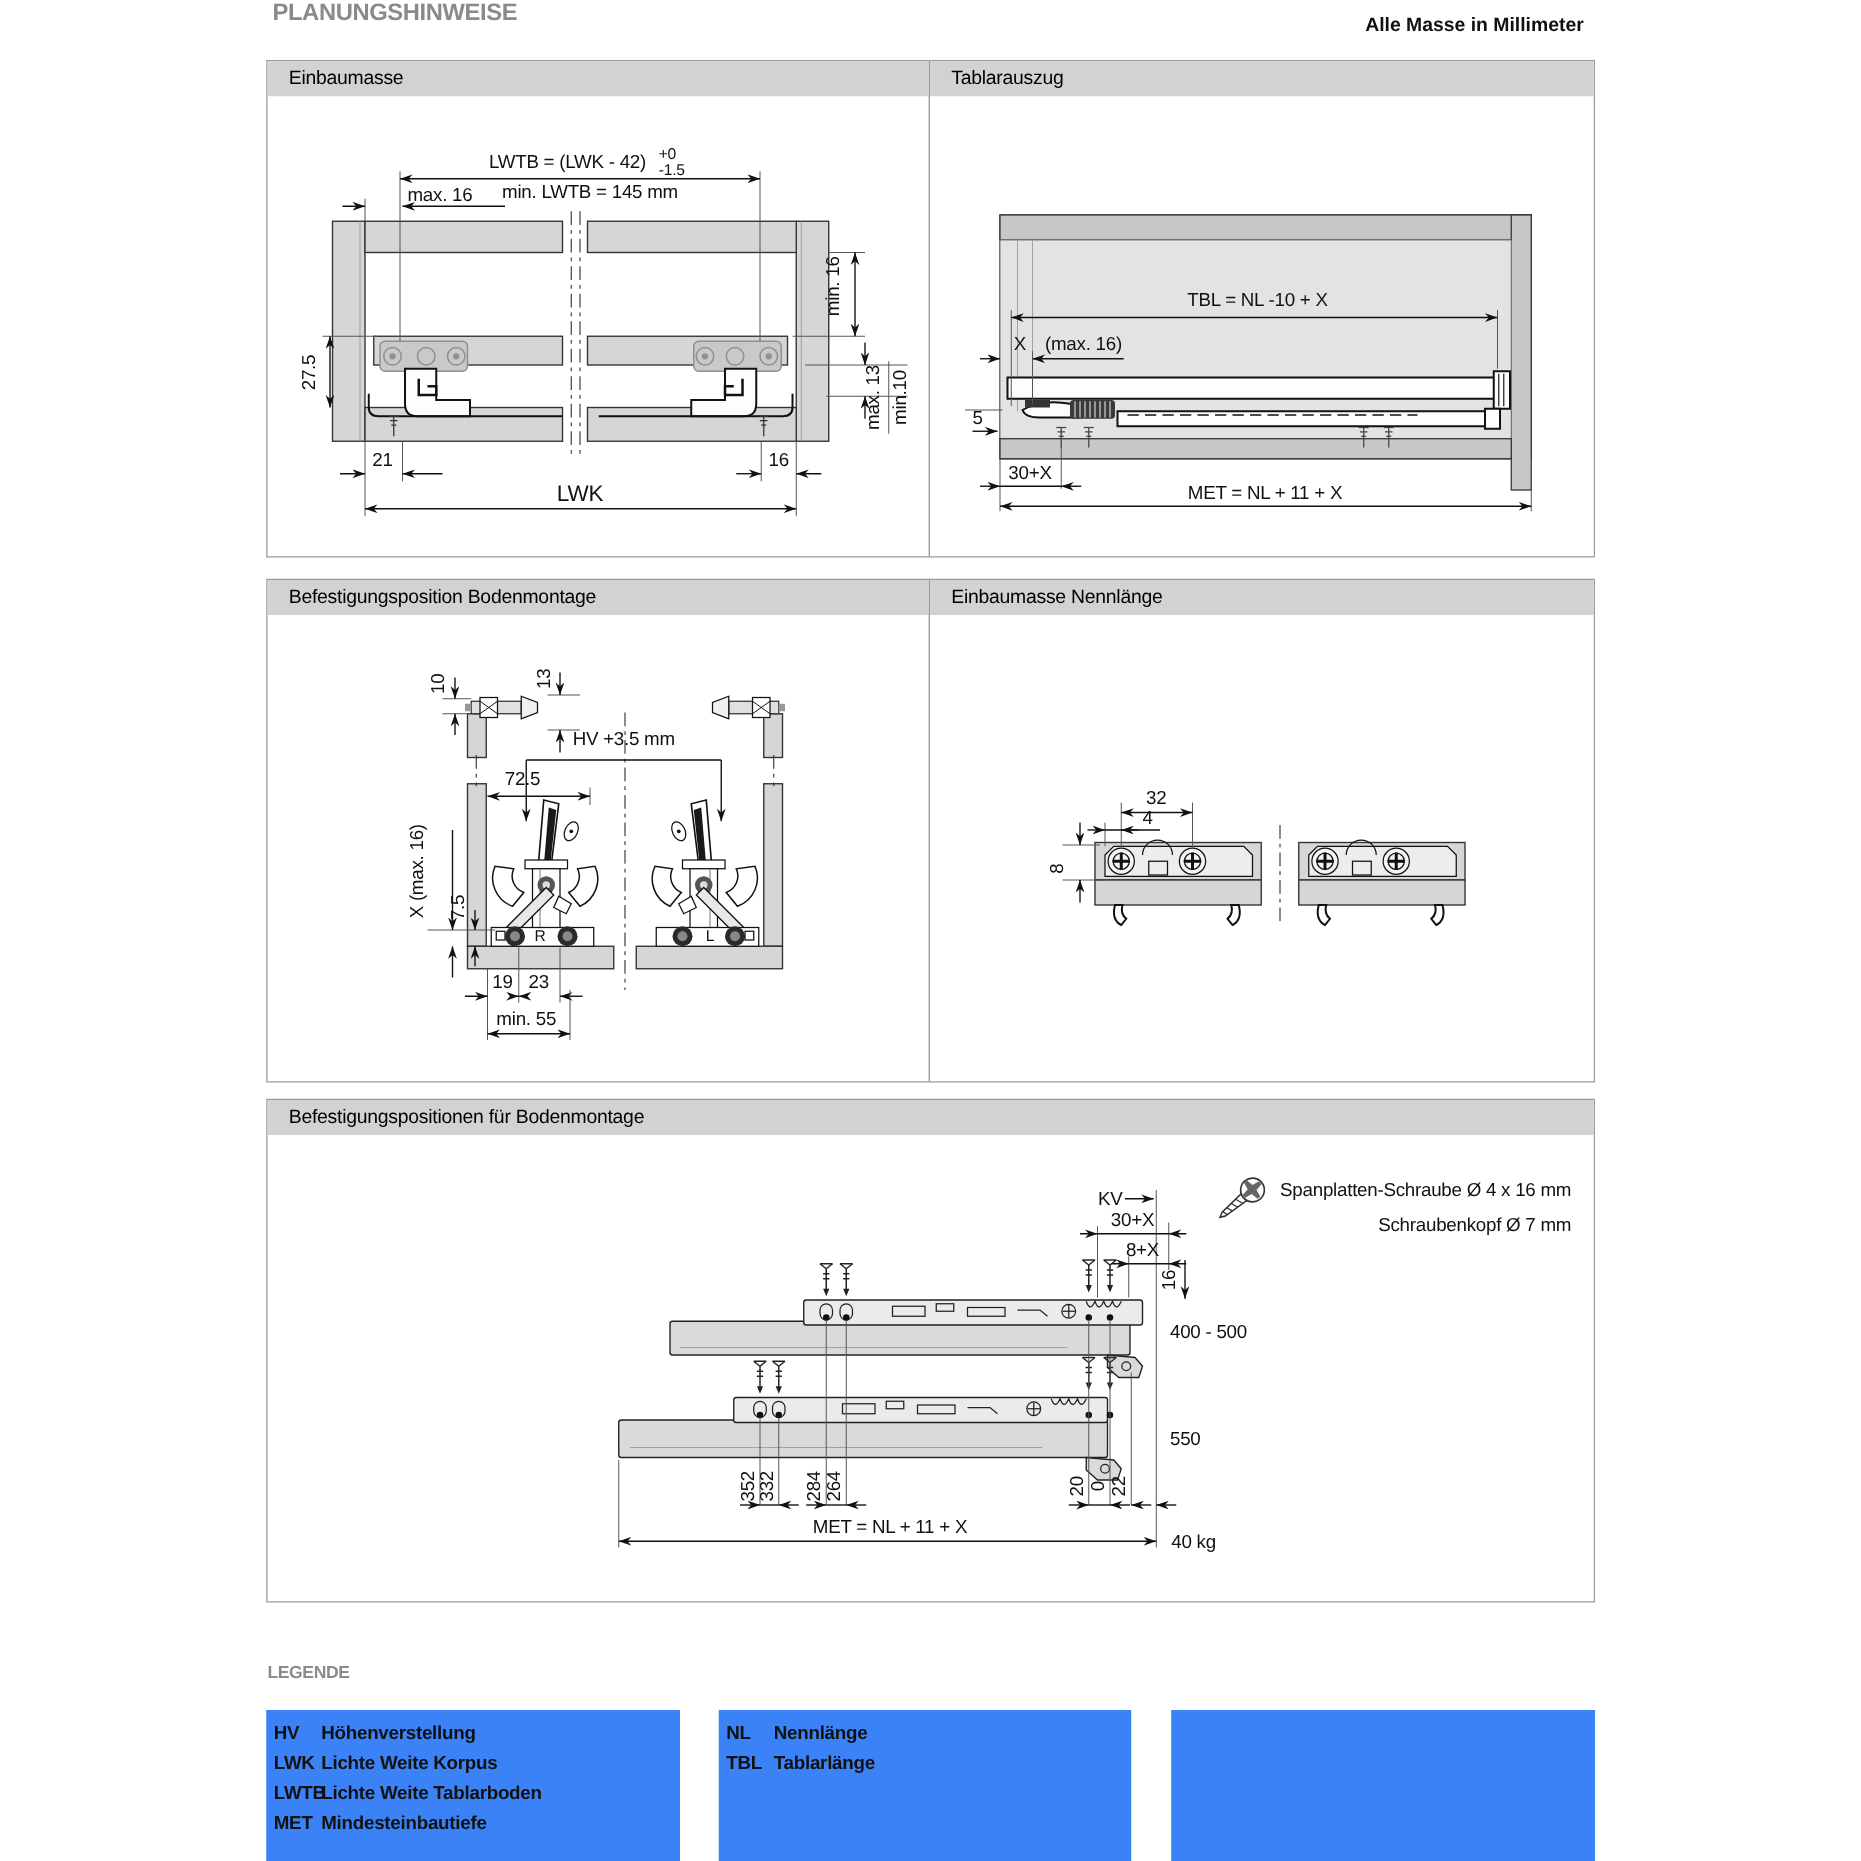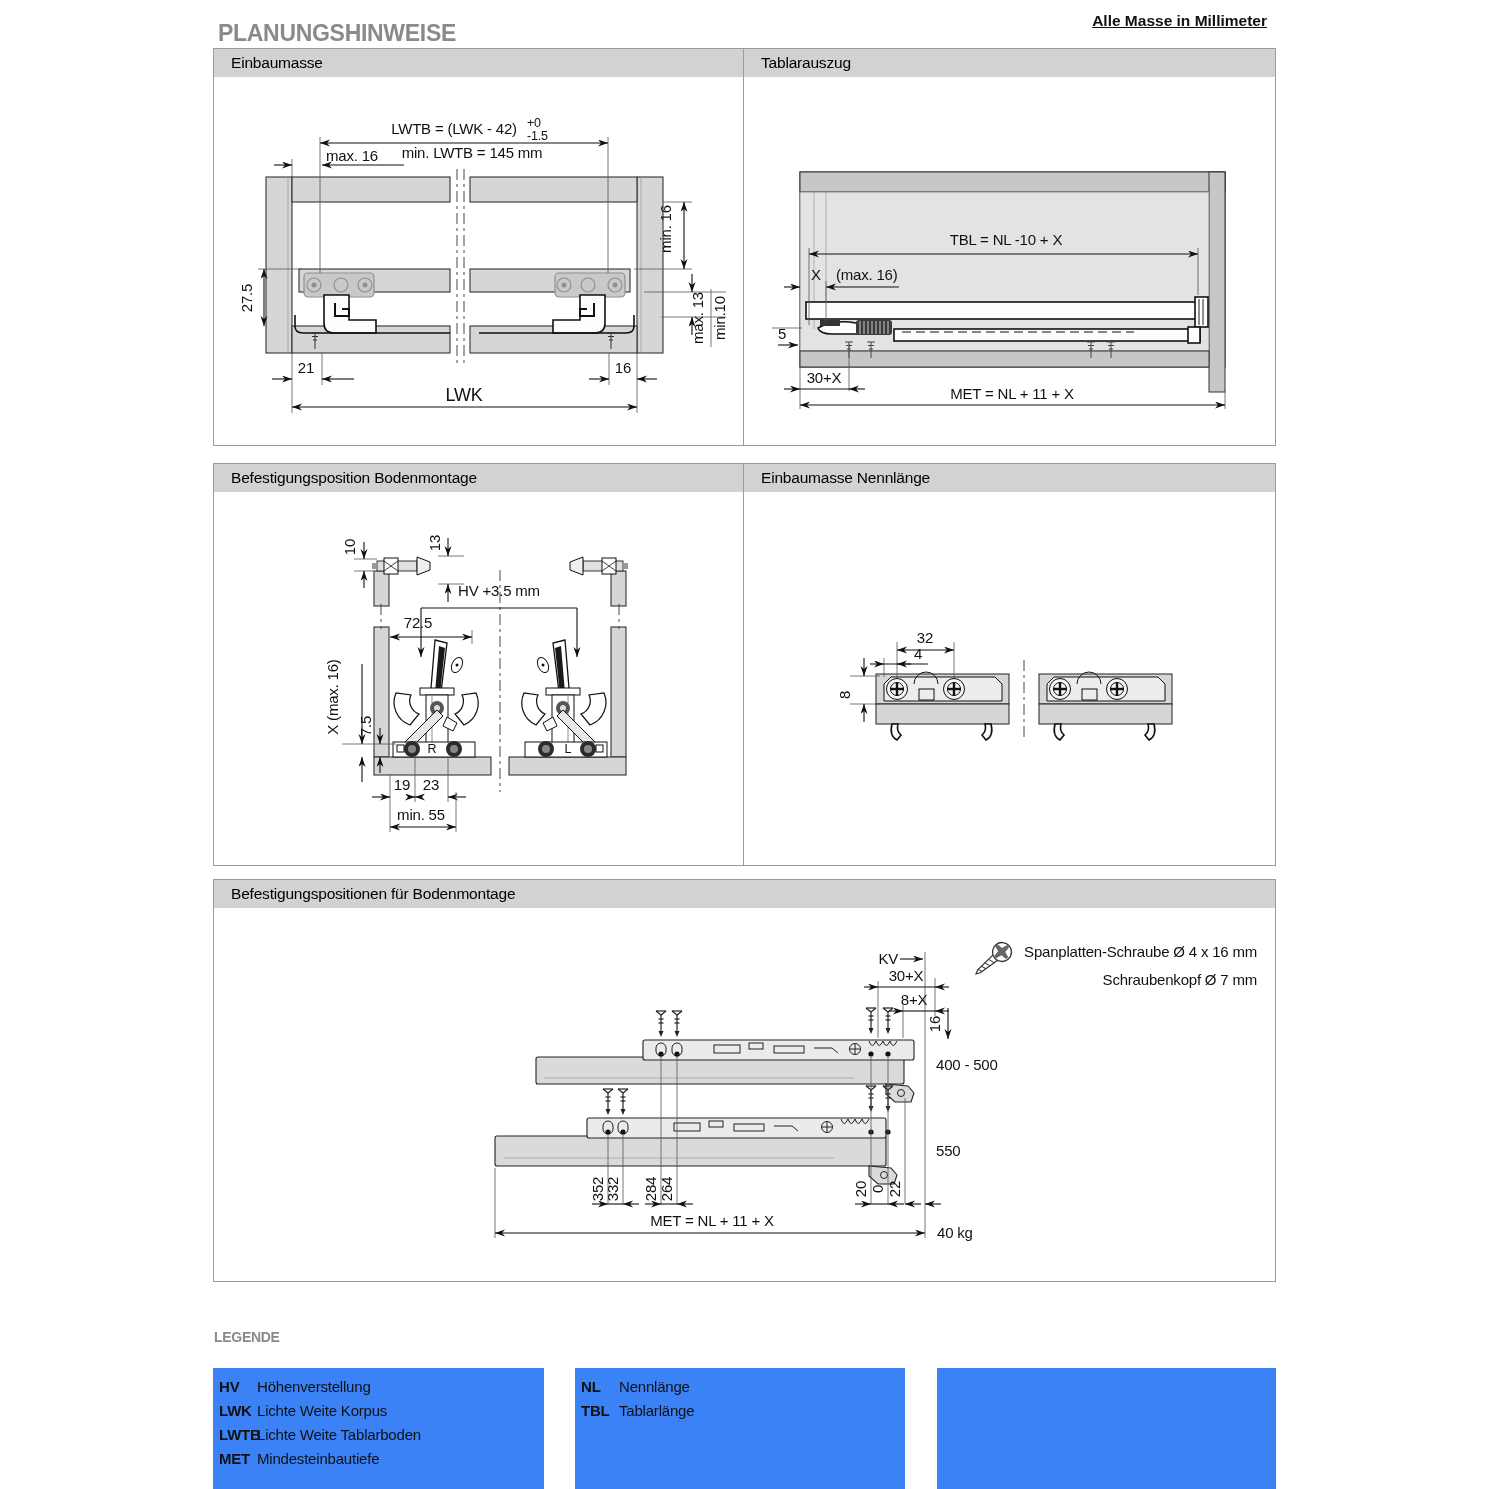--- a/index.html
+++ b/index.html
@@ -1,30 +1,30 @@
 <!DOCTYPE html>
 <html><head>
 <meta charset="utf-8">
 <style>
   html,body{margin:0;padding:0;}
   body{width:1489px;height:1489px;position:relative;background:#fff;
        font-family:"Liberation Sans",sans-serif;color:#111;overflow:hidden;}
-  .page-title{position:absolute;left:218px;top:20px;font-size:23px;font-weight:bold;
+  .page-title{position:absolute;left:218px;top:0;font-size:19px;font-weight:bold;
               color:#8a8a8a;letter-spacing:-0.3px;}
-  .units-note{position:absolute;right:222px;top:12px;font-size:15.5px;font-weight:600;color:#111;text-decoration:underline;}
+  .units-note{position:absolute;right:222px;top:12px;font-size:15.5px;font-weight:600;color:#111;}
   .panel{position:absolute;border:1px solid #9b9b9b;background:#fff;box-sizing:border-box;}
   .panel-header{height:28px;line-height:28px;background:#d2d2d2;padding-left:17px;
                 font-size:15.5px;color:#000;letter-spacing:-0.2px;}
   .legend-title{position:absolute;left:214px;top:1329px;font-size:14px;font-weight:bold;
                 color:#8a8a8a;letter-spacing:-0.3px;}
   .legend-box{position:absolute;top:1368px;height:121px;background:#3b82f6;}
   .lrow{display:flex;height:24px;line-height:24px;padding-left:6px;}
   .lrow:first-child{margin-top:7px;}
   .abbr{width:38px;font-weight:bold;font-size:15px;letter-spacing:-0.2px;}
-  .term{font-weight:normal;font-size:15px;letter-spacing:-0.2px;}
+  .term{font-weight:bold;font-size:15px;letter-spacing:-0.2px;}
   svg{display:block;}
   svg text{font-family:"Liberation Sans",sans-serif;font-size:15px;fill:#111;letter-spacing:-0.2px;}
   .dts{font-size:12.5px;}
   .dtl{font-size:18px;}
   .dim{stroke:#111;stroke-width:1.1;fill:none;}
   .ext{stroke:#555;stroke-width:0.8;fill:none;}
   .thin2{stroke:#999;stroke-width:0.7;fill:none;}
   .cdash{stroke:#333;stroke-width:0.9;fill:none;stroke-dasharray:11 4 3 4;}
   .b{fill:#d6d6d6;stroke:#333;stroke-width:1.1;}
   .b2{fill:#c7c7c7;stroke:#333;stroke-width:1;}

